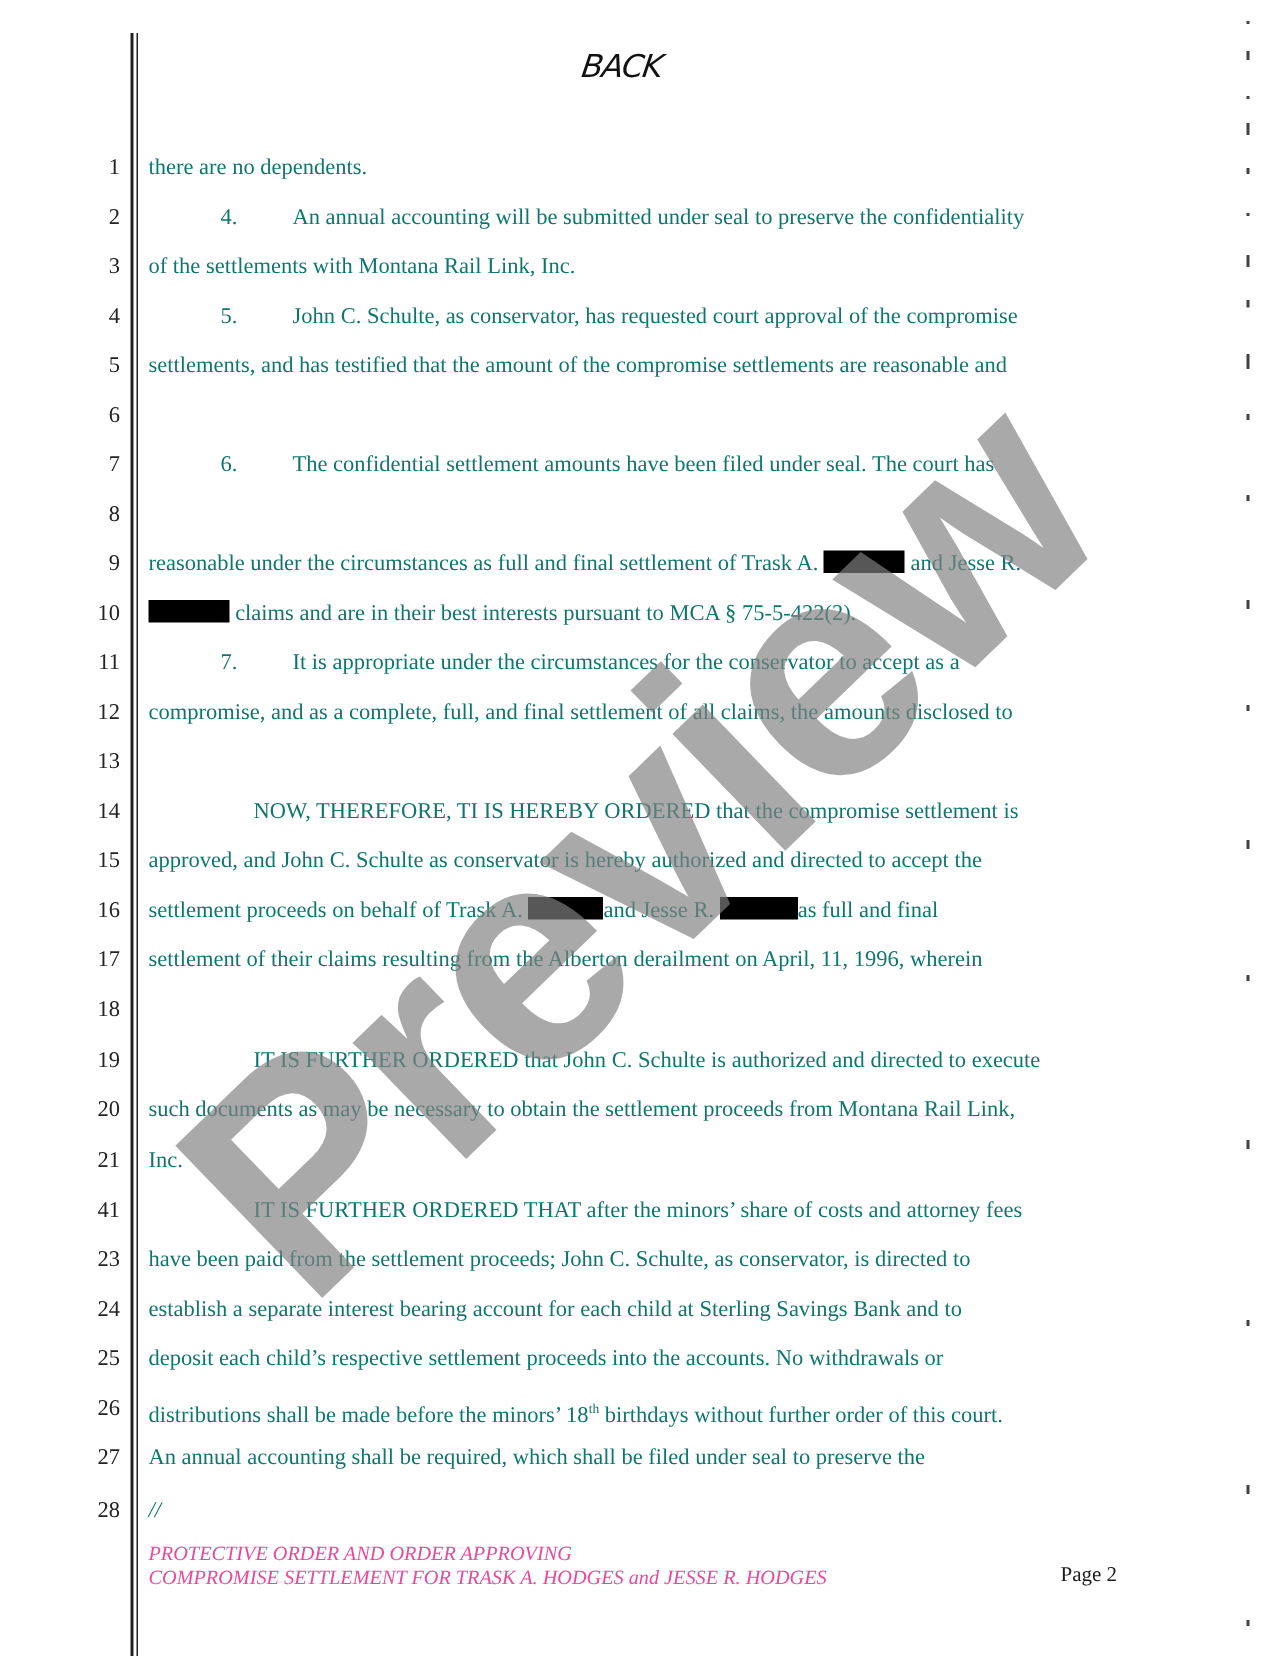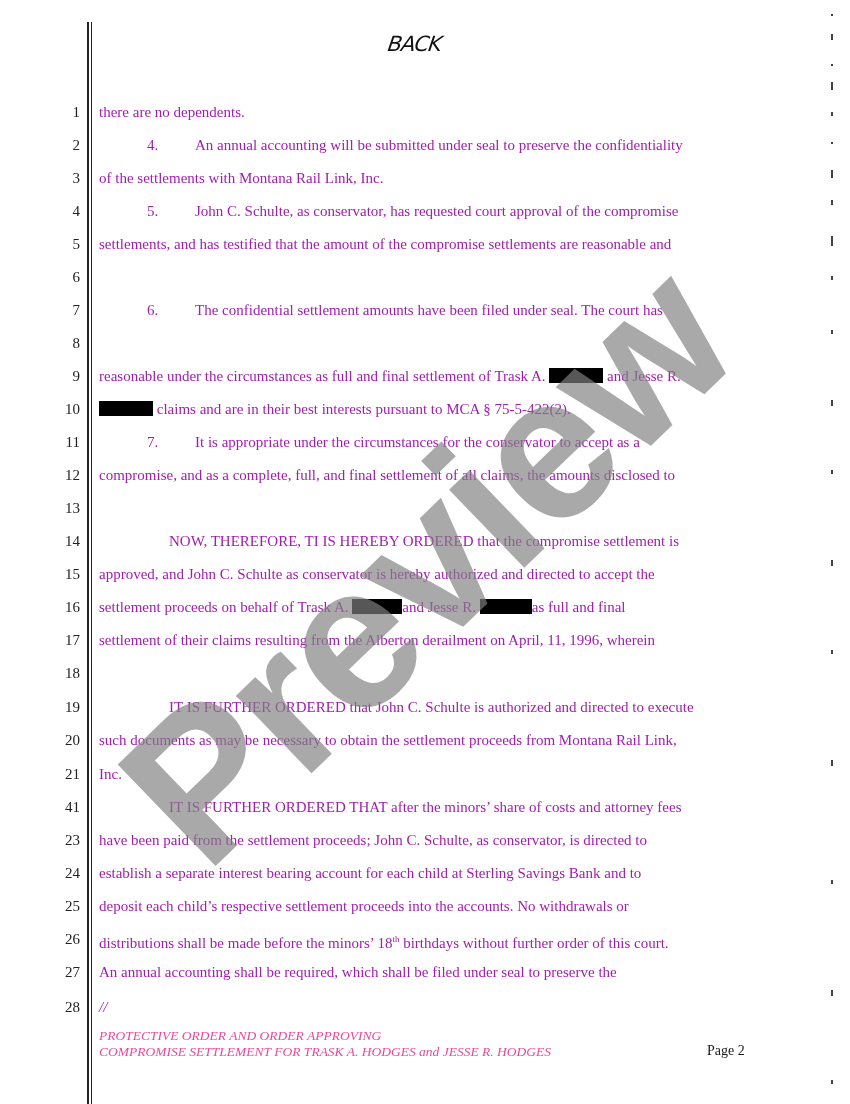--- a/index.html
+++ b/index.html
@@ -60,21 +60,21 @@
       font-size: 15px;
       line-height: 18px;
       color: #222;
     }
     .line {
       position: absolute;
       left: 99px;
       font-size: 15px;
       line-height: 18px;
       white-space: nowrap;
-      color: #a21caf;
+      color: #0f766e;
     }
     .indent-num {
       display: inline-block;
       width: 48px;
       margin-left: 48px;
     }
     .indent-caps {
       display: inline-block;
       margin-left: 70px;
     }

